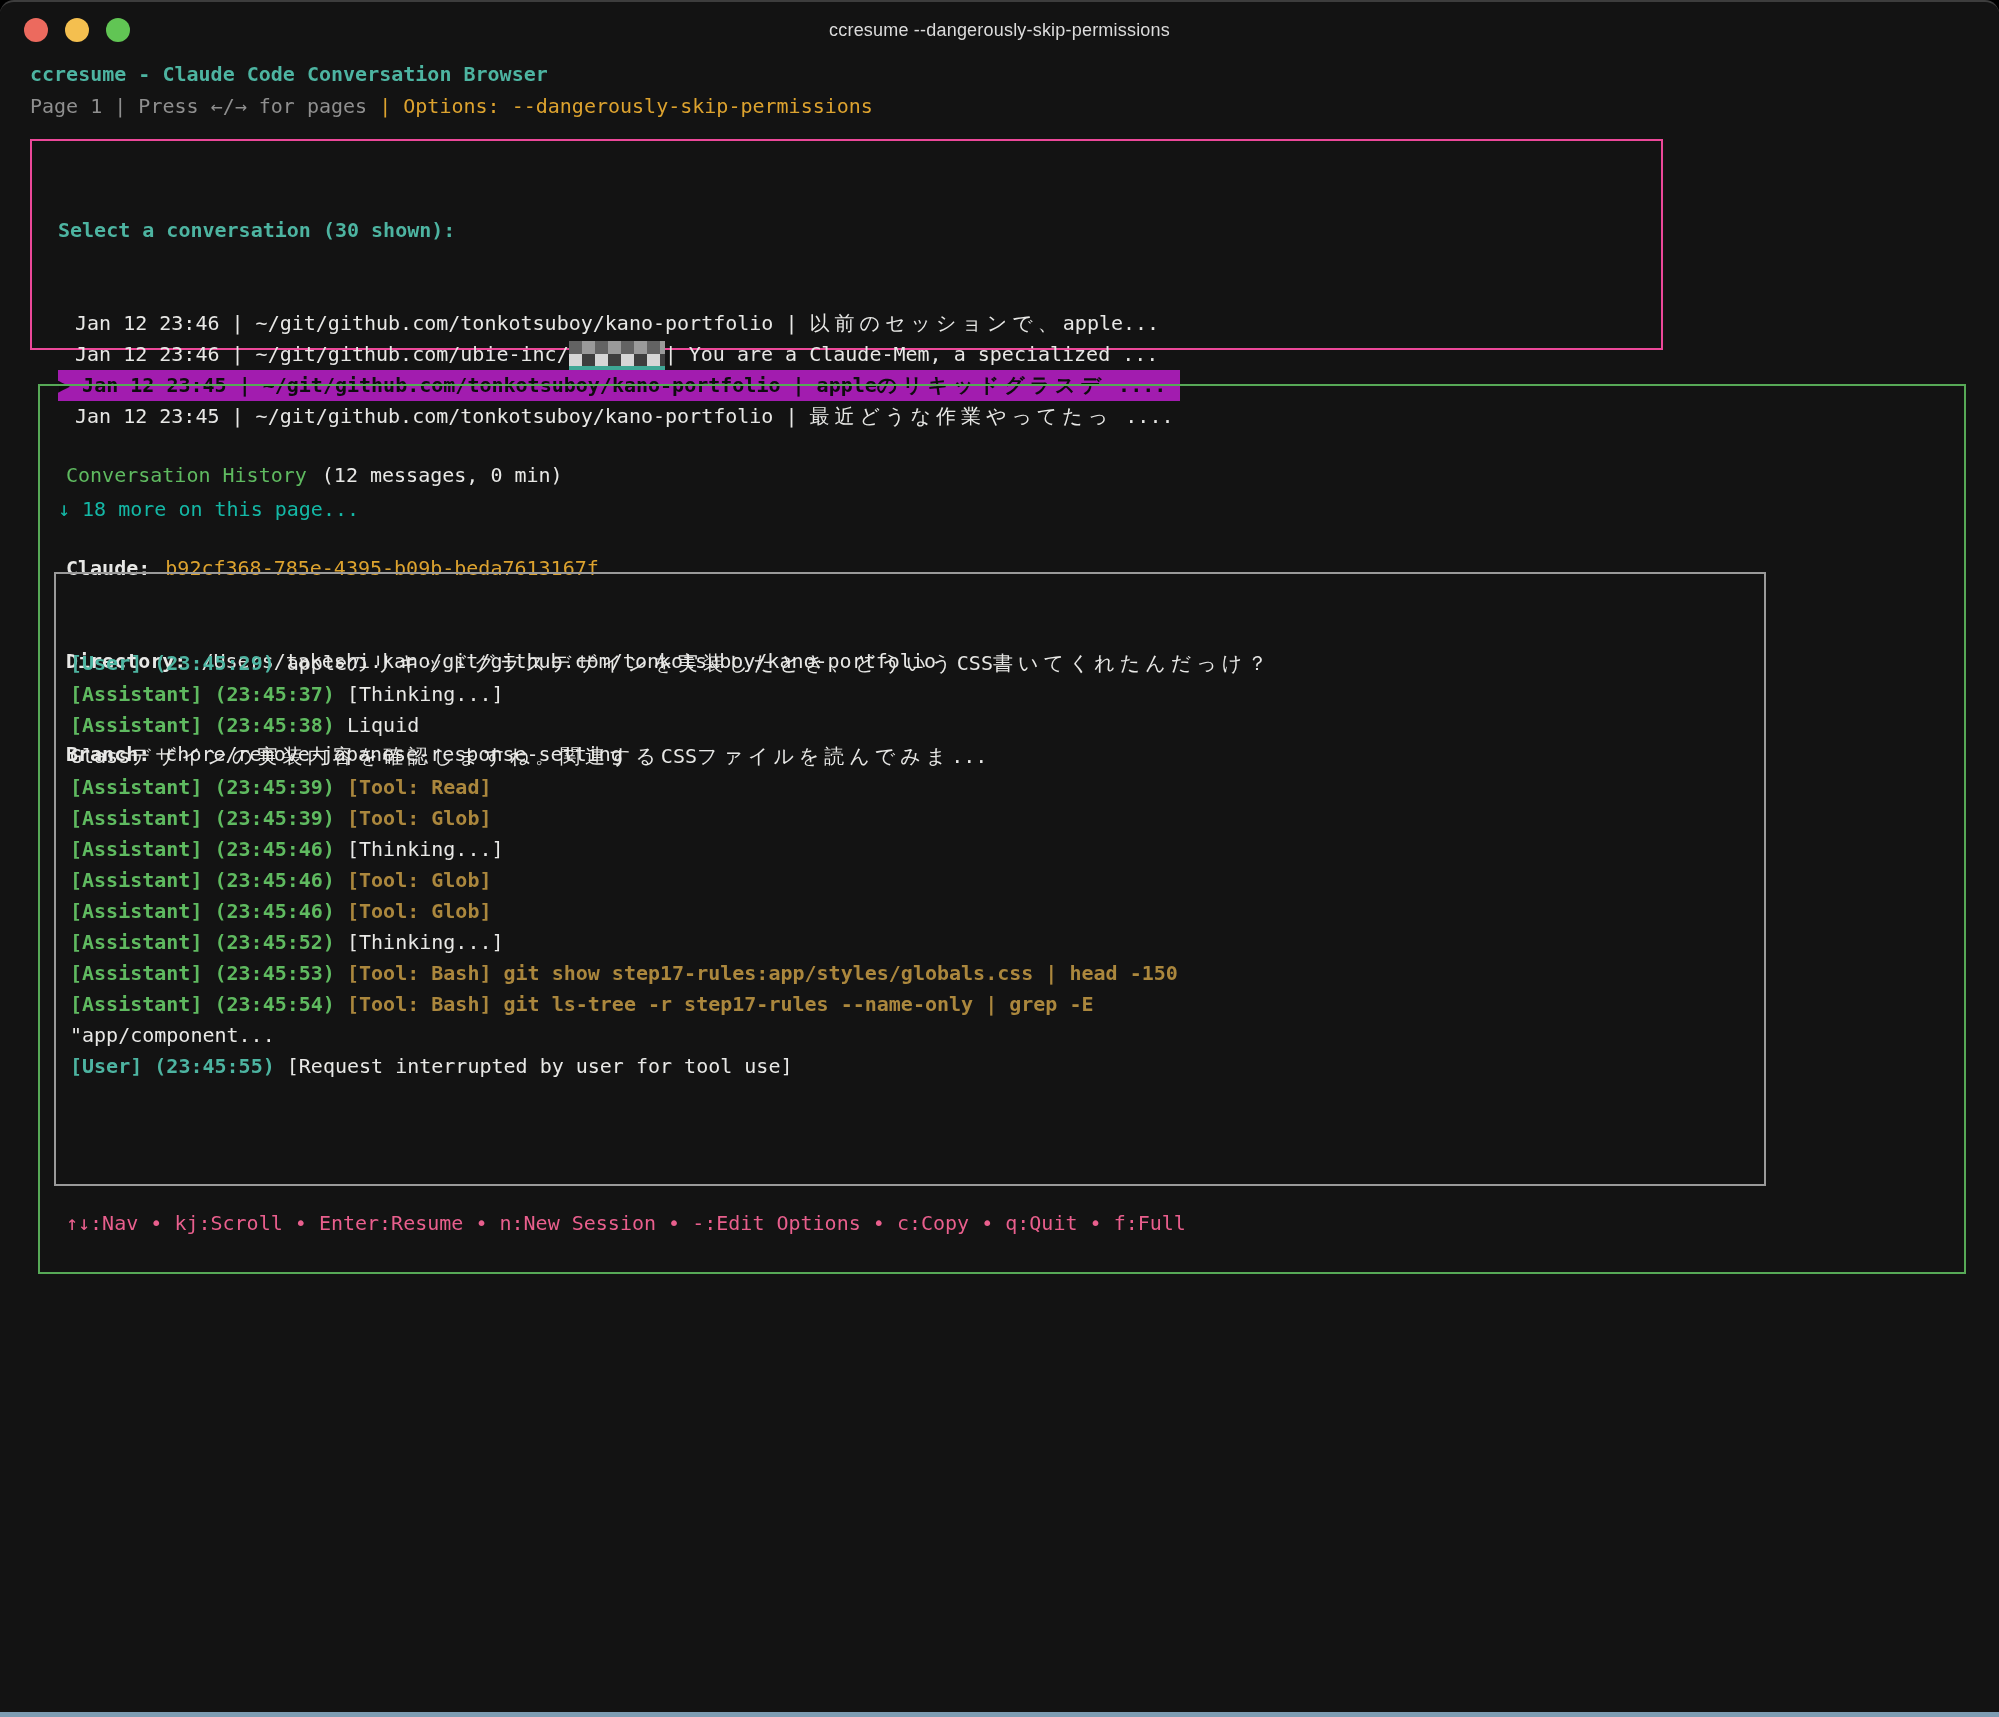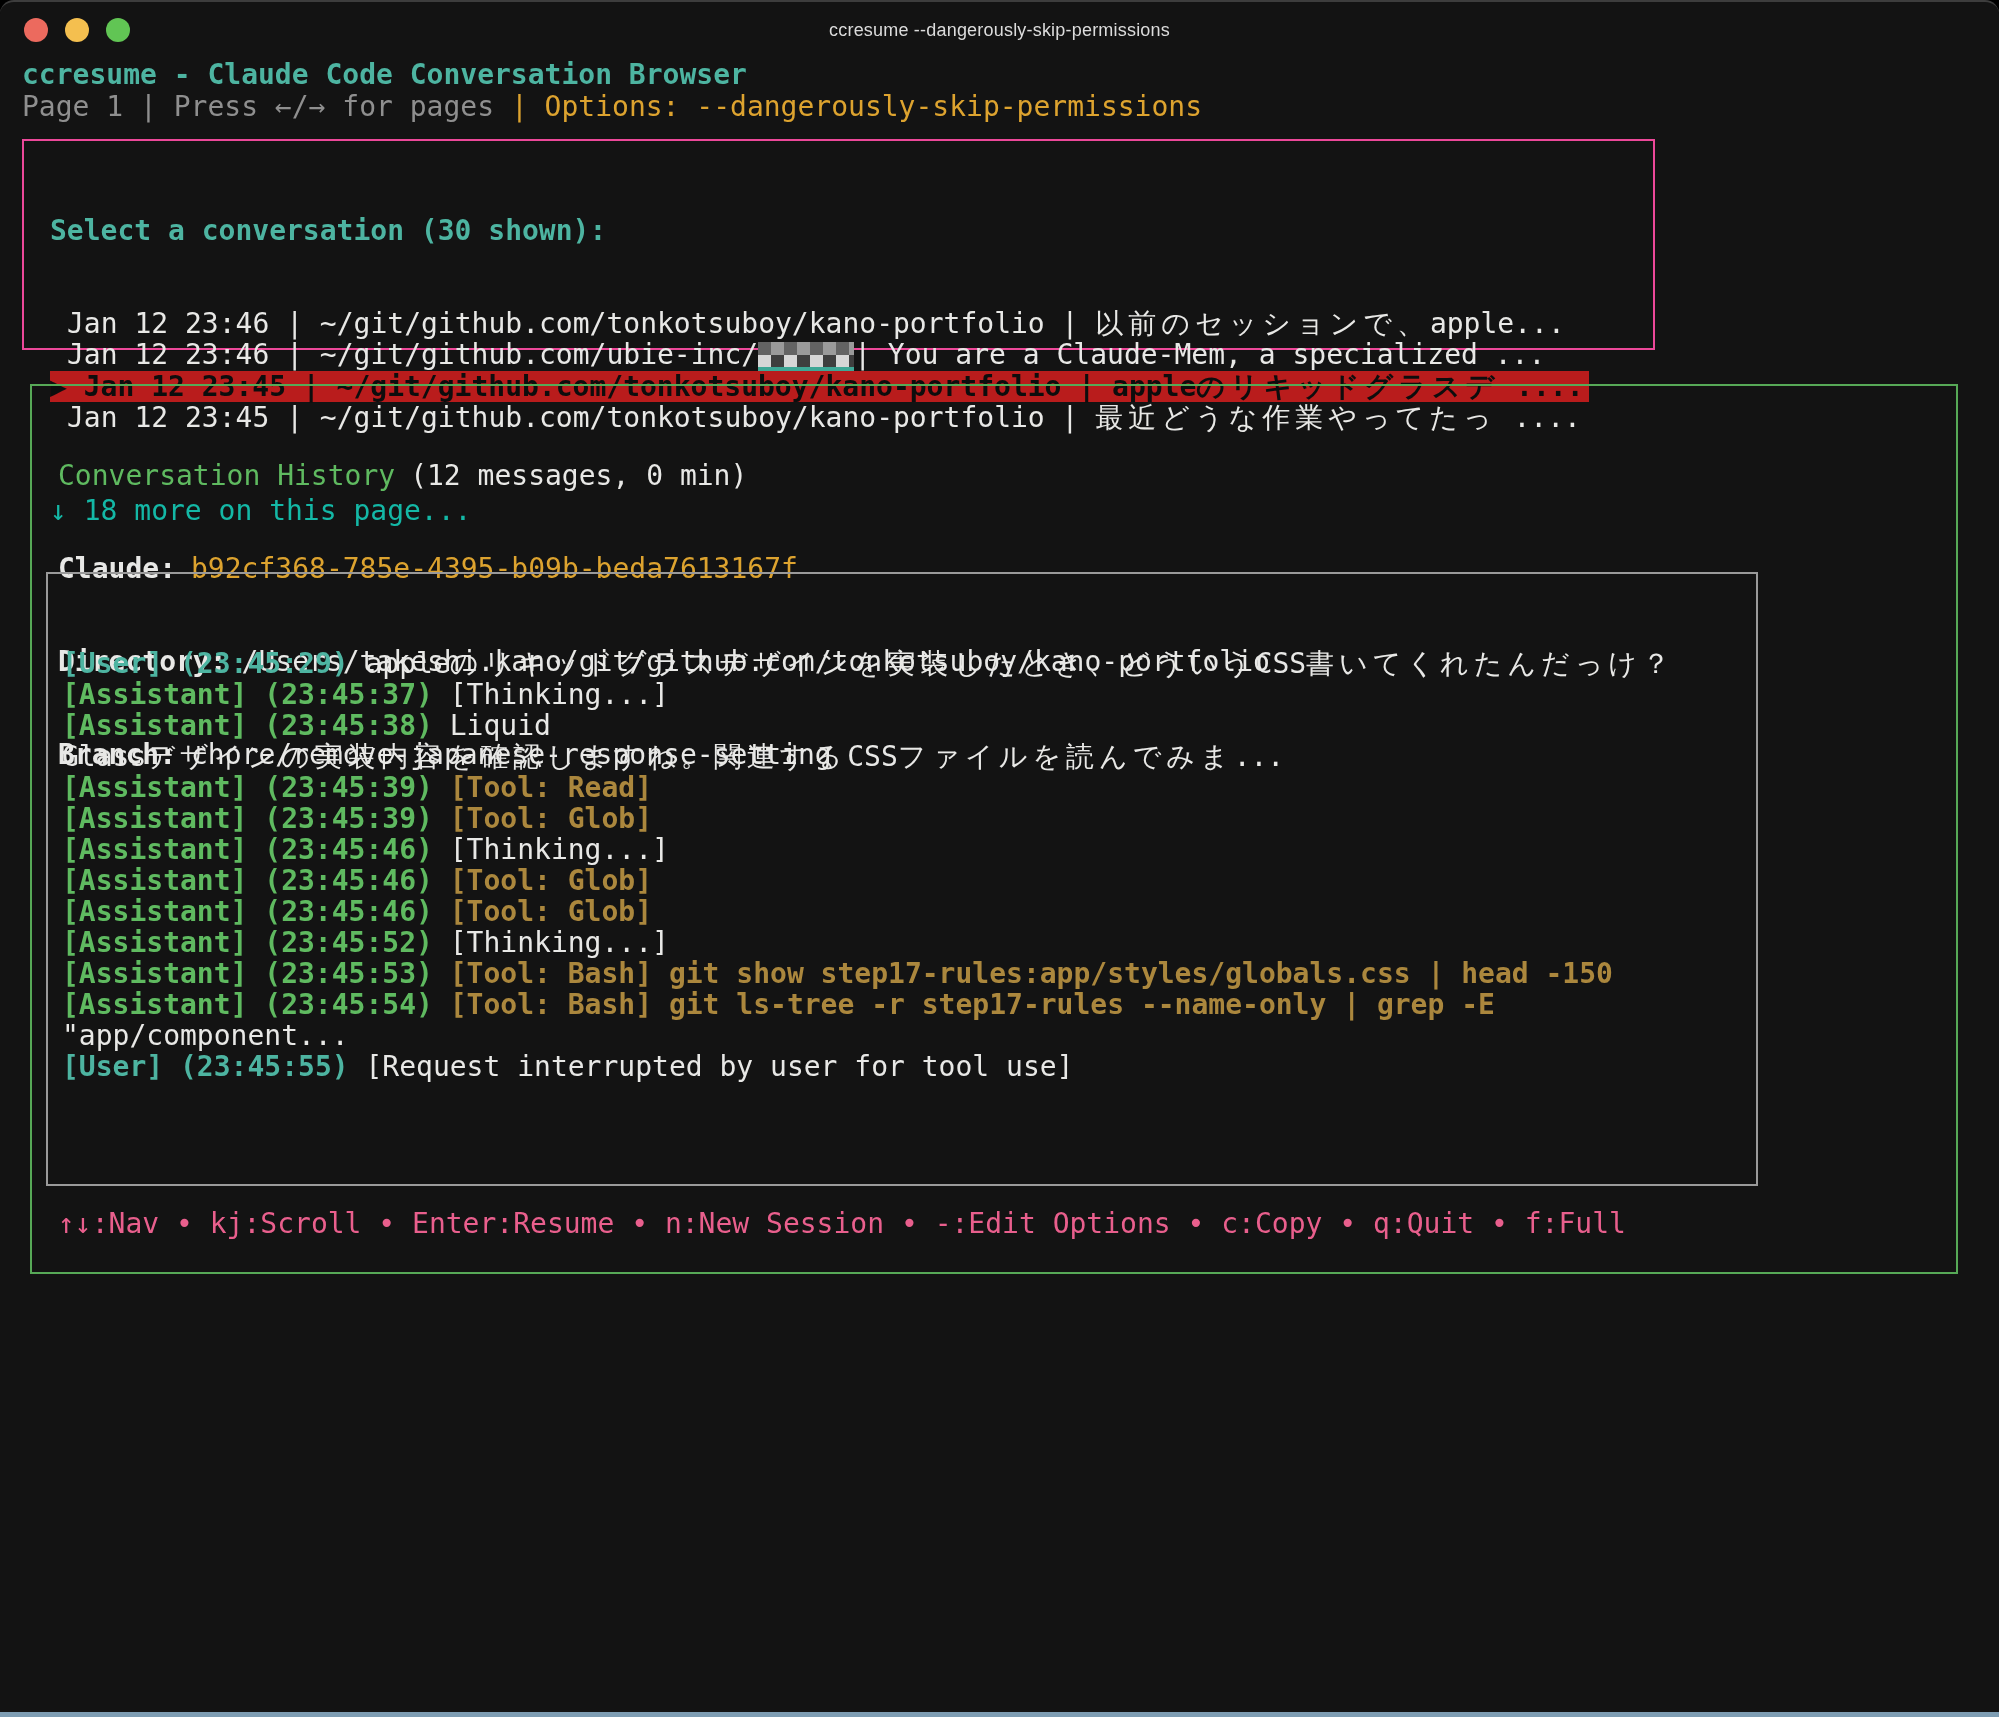--- a/index.html
+++ b/index.html
@@ -16,41 +16,41 @@
   .light.red{background:#ec6a5e;}
   .light.yellow{background:#f4bf4f;}
   .light.green{background:#61c554;}
   .wtitle{
     position:absolute;left:0;top:0;width:100%;height:57px;
     display:flex;align-items:center;justify-content:center;
     color:#dcdcdc;font-family:"Liberation Sans","DejaVu Sans",sans-serif;
     font-size:18px;font-weight:500;letter-spacing:.2px;
   }
   
-  .mono{font-size:28px;line-height:31px;white-space:pre;}
+  .mono{font-size:20px;line-height:31px;white-space:pre;margin-left:8px;}
   .green{color:#5fba60;}
   .gray{color:#8f8f8f;}
   .orange{color:#dda32f;}
   .gold{color:#ab873d;font-weight:bold;}
   .pink{color:#e95f8d;}
   .jp{font-family:"DejaVu Sans",sans-serif;letter-spacing:5px;}
   .app-title{position:absolute;left:22px;top:57px;color:#4db4a1;font-weight:bold;}
   .page-line{position:absolute;left:22px;top:89px;}
   
   .conv-box{
     position:absolute;left:22px;top:137px;width:1633px;height:211px;
     border:2px solid #ec4899;box-sizing:border-box;
     padding:12px 0 0 26px;
   }
   .conv-heading{color:#4db4a1;font-weight:bold;}
   .conv-row{padding-left:17px;color:#e8e8e6;}
   .conv-row.selected{padding-left:0;}
   .conv-row.selected .hl{
-    background:#b91c1c;color:#0d0d0d;font-weight:bold;
-    display:inline-block;padding-right:5px;
+    background:#a21caf;color:#0d0d0d;font-weight:bold;
+    display:inline-block;padding-right:14px;
   }
   .marker{color:#0d0d0d;}
   .redacted{
     display:inline-block;width:96px;height:25px;vertical-align:middle;
     background-image:conic-gradient(#9a9a9a 25%,#3e3e3e 0 50%,#d6d6d6 0 75%,#636363 0);
     background-size:26px 26px;
     border-bottom:4px solid #3ea795;
   }
   .more{color:#14b8a6;}
   

